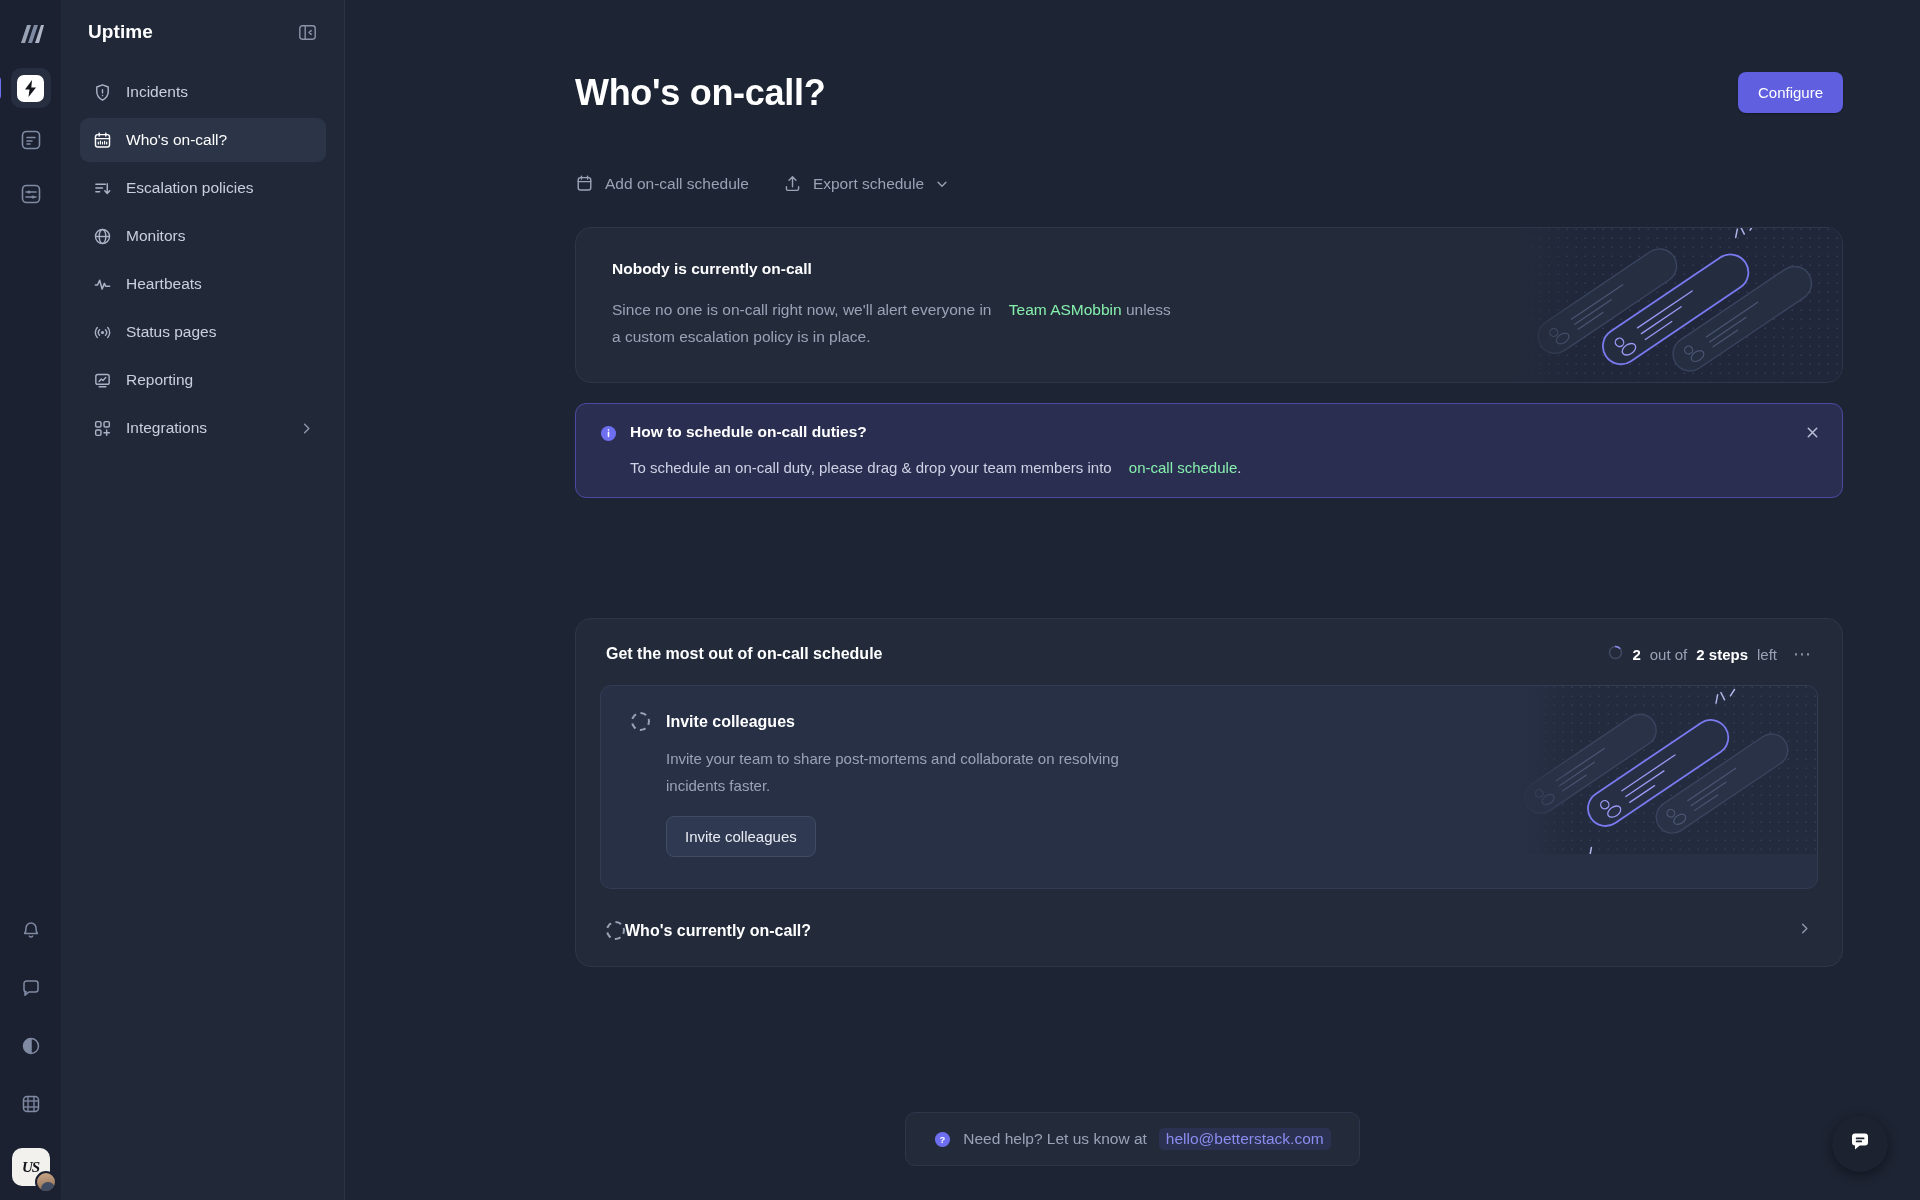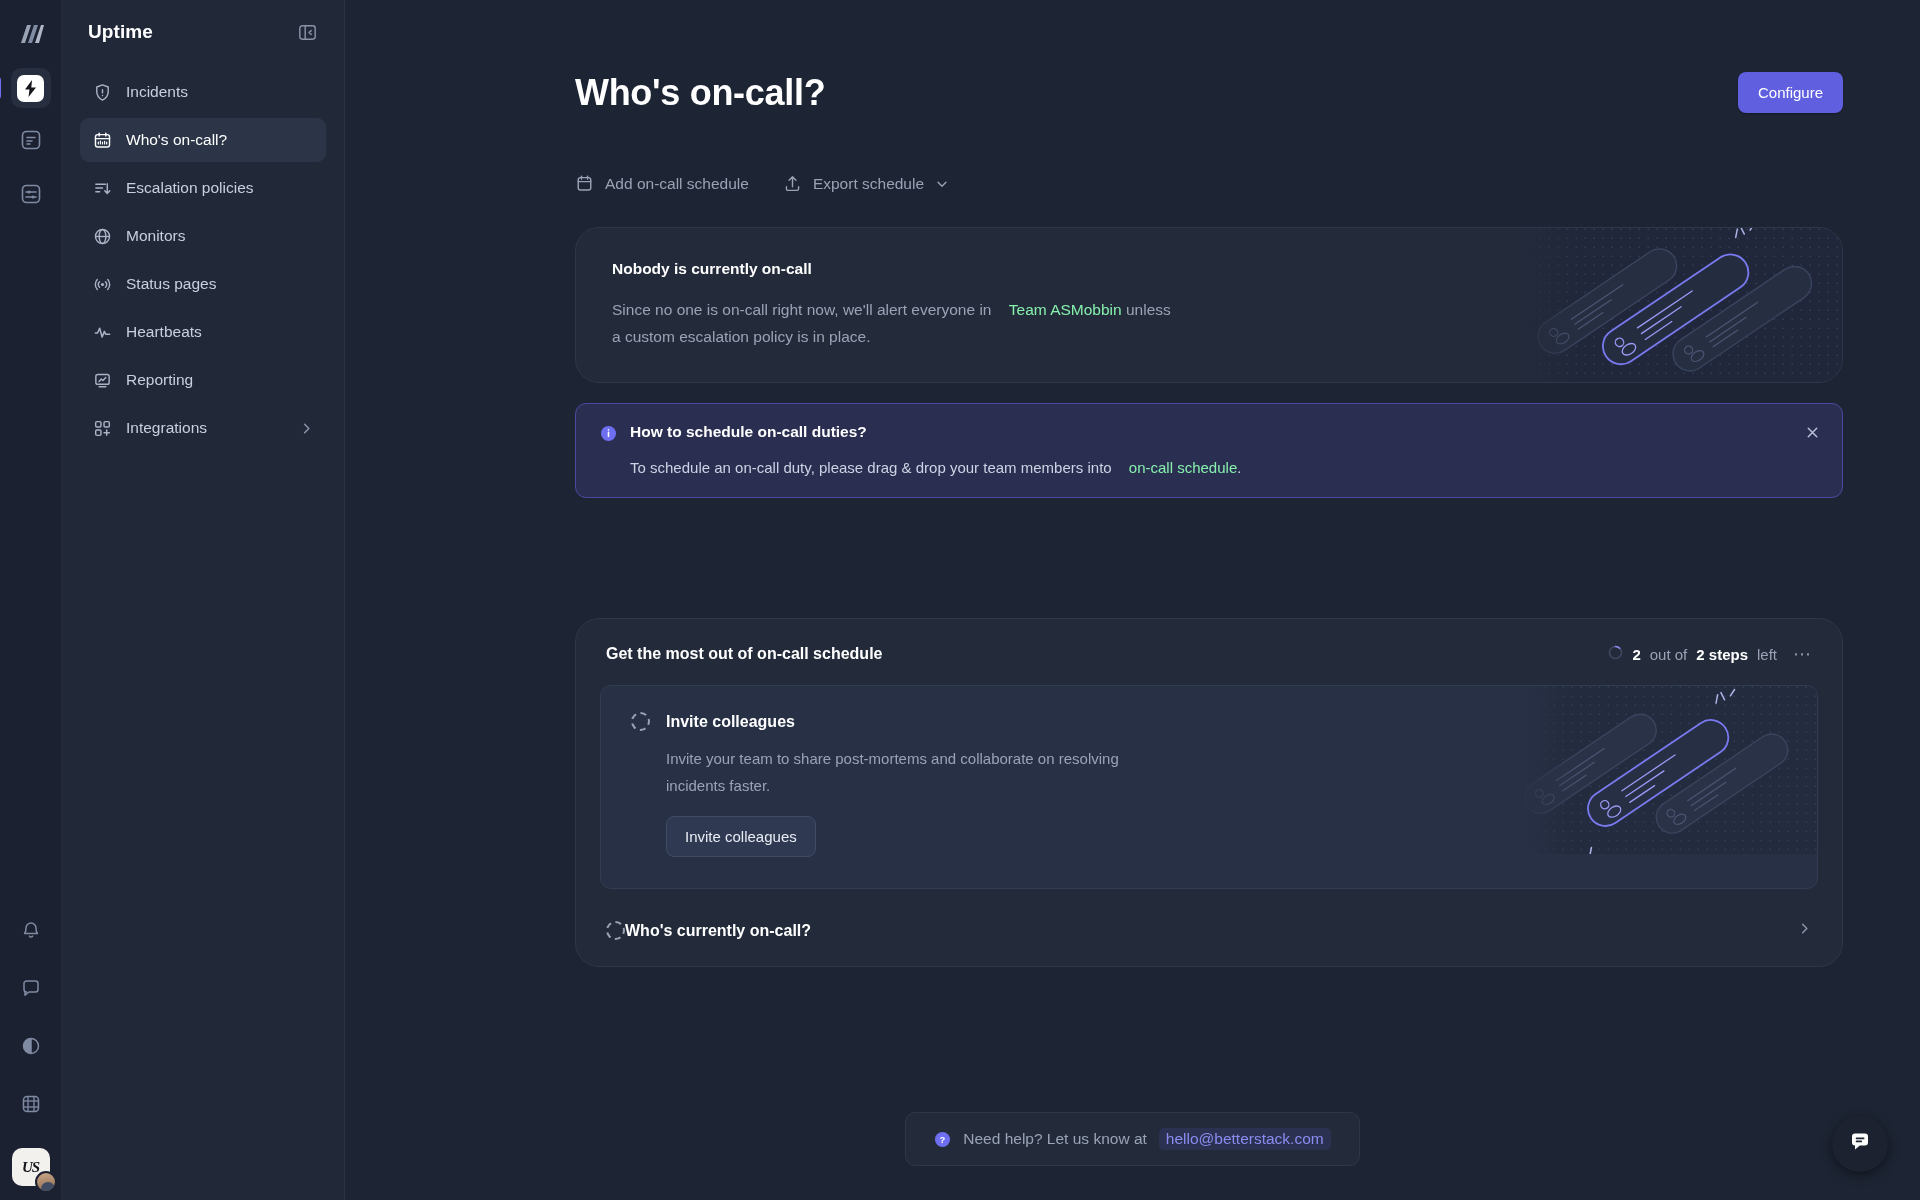--- a/index.html
+++ b/index.html
@@ -100,21 +100,21 @@
 
   .toolbar { display:flex; align-items:center; gap:34px; margin-top:60px; }
   .tool {
     display:flex; align-items:center; gap:11px;
     color:#9aa3b6; font-size:15.5px; cursor:pointer;
   }
   .tool-ic { display:flex; align-items:center; justify-content:center; color:#9aa3b6; }
 
   .card {
     margin-top:34px; background:#232b3b; border:1px solid #2d3749;
-    border-radius:24px; position:relative; overflow:hidden;
+    border-radius:16px; position:relative; overflow:hidden;
   }
 
   
   .hero { height:156px; }
   .hero-body { padding:32px 36px; position:relative; z-index:2; max-width:640px; }
   .hero-title { font-size:15.5px; font-weight:bold; color:#ffffff; margin-bottom:18px; }
   .hero-text { font-size:15.5px; line-height:27px; color:#9aa3b6; }
   .lnk { color:#86efac;margin-left:13px; }
   .hero-art { position:absolute; right:0; top:0; width:330px; height:100%; z-index:1; }
 
@@ -320,36 +320,36 @@
             <circle cx="10" cy="10" r="7.4"></circle>
             <path d="M2.6 10h14.8"></path>
             <ellipse cx="10" cy="10" rx="3.5" ry="7.4"></ellipse>
           </svg>
         </span>
         <span class="nav-label">Monitors</span>
       </div>
 
       <div class="nav-item">
         <span class="nav-ic">
+          <svg width="19" height="19" viewBox="0 0 20 20" fill="none" stroke="currentColor" stroke-width="1.6" stroke-linecap="round" stroke-linejoin="round">
+            <path d="M2.5 10.5h2.3L7 5.5l2.6 9.2L12 8.8l1.3 3h4.2"></path>
+          </svg>
+        </span>
+        <span class="nav-label">Heartbeats</span>
+      </div>
+
+      <div class="nav-item">
+        <span class="nav-ic">
           <svg width="19" height="19" viewBox="0 0 20 20" fill="none" stroke="currentColor" stroke-width="1.45" stroke-linecap="round">
             <circle cx="10" cy="10" r="1.7" fill="currentColor" stroke="none"></circle>
             <path d="M6.9 7.1a4.2 4.2 0 000 5.8M13.1 7.1a4.2 4.2 0 010 5.8"></path>
             <path d="M4.5 4.8a7.6 7.6 0 000 10.4M15.5 4.8a7.6 7.6 0 010 10.4"></path>
           </svg>
         </span>
         <span class="nav-label">Status pages</span>
-      </div>
-
-      <div class="nav-item">
-        <span class="nav-ic">
-          <svg width="19" height="19" viewBox="0 0 20 20" fill="none" stroke="currentColor" stroke-width="1.6" stroke-linecap="round" stroke-linejoin="round">
-            <path d="M2.5 10.5h2.3L7 5.5l2.6 9.2L12 8.8l1.3 3h4.2"></path>
-          </svg>
-        </span>
-        <span class="nav-label">Heartbeats</span>
       </div>
 
       <div class="nav-item">
         <span class="nav-ic">
           <svg width="19" height="19" viewBox="0 0 20 20" fill="none" stroke="currentColor" stroke-width="1.5">
             <rect x="3" y="3.6" width="14" height="10.4" rx="2"></rect>
             <path d="M6.4 11.1l2.3-2.7 1.8 1.6 2.9-3.1" stroke-linecap="round" stroke-linejoin="round"></path>
             <path d="M6.5 16.6h7" stroke-linecap="round"></path>
           </svg>
         </span>

